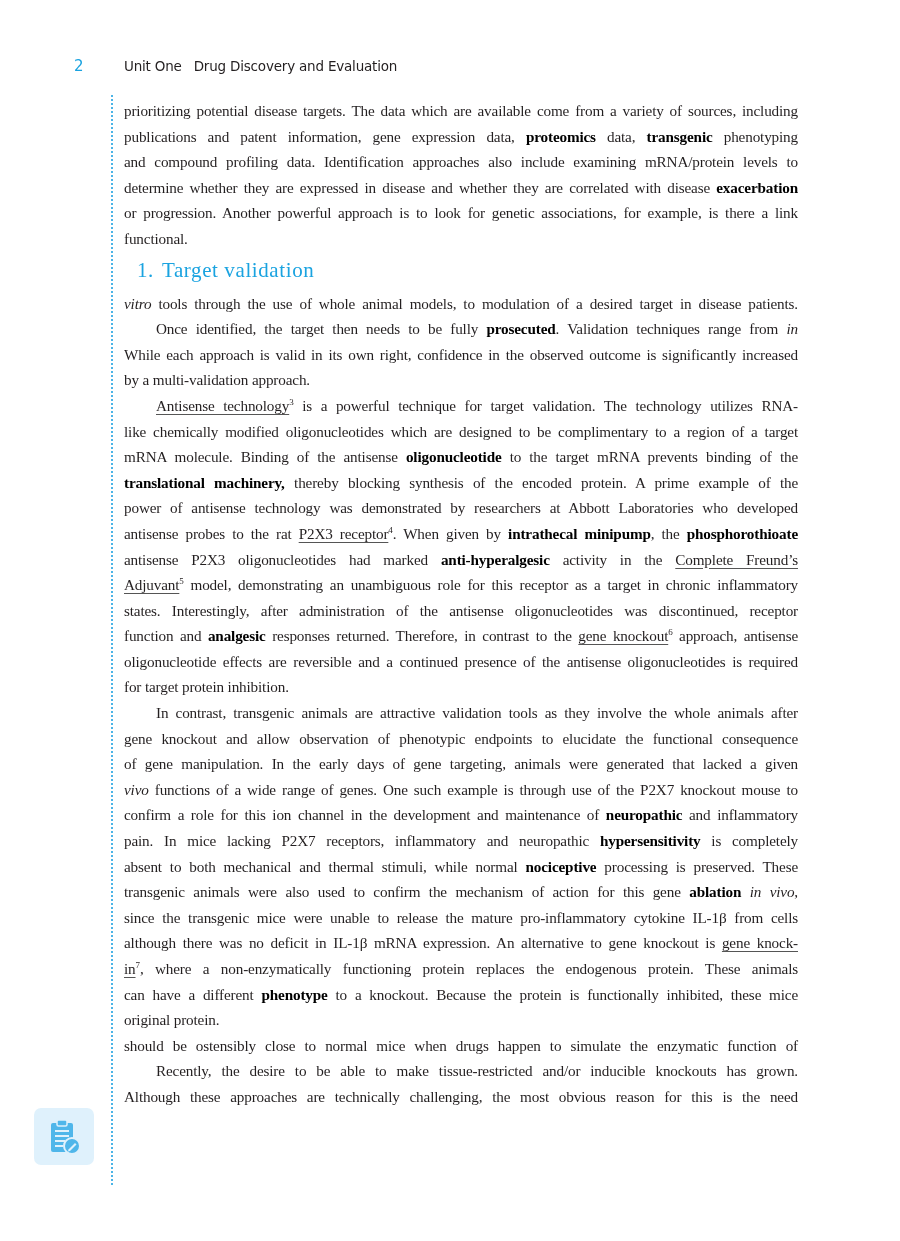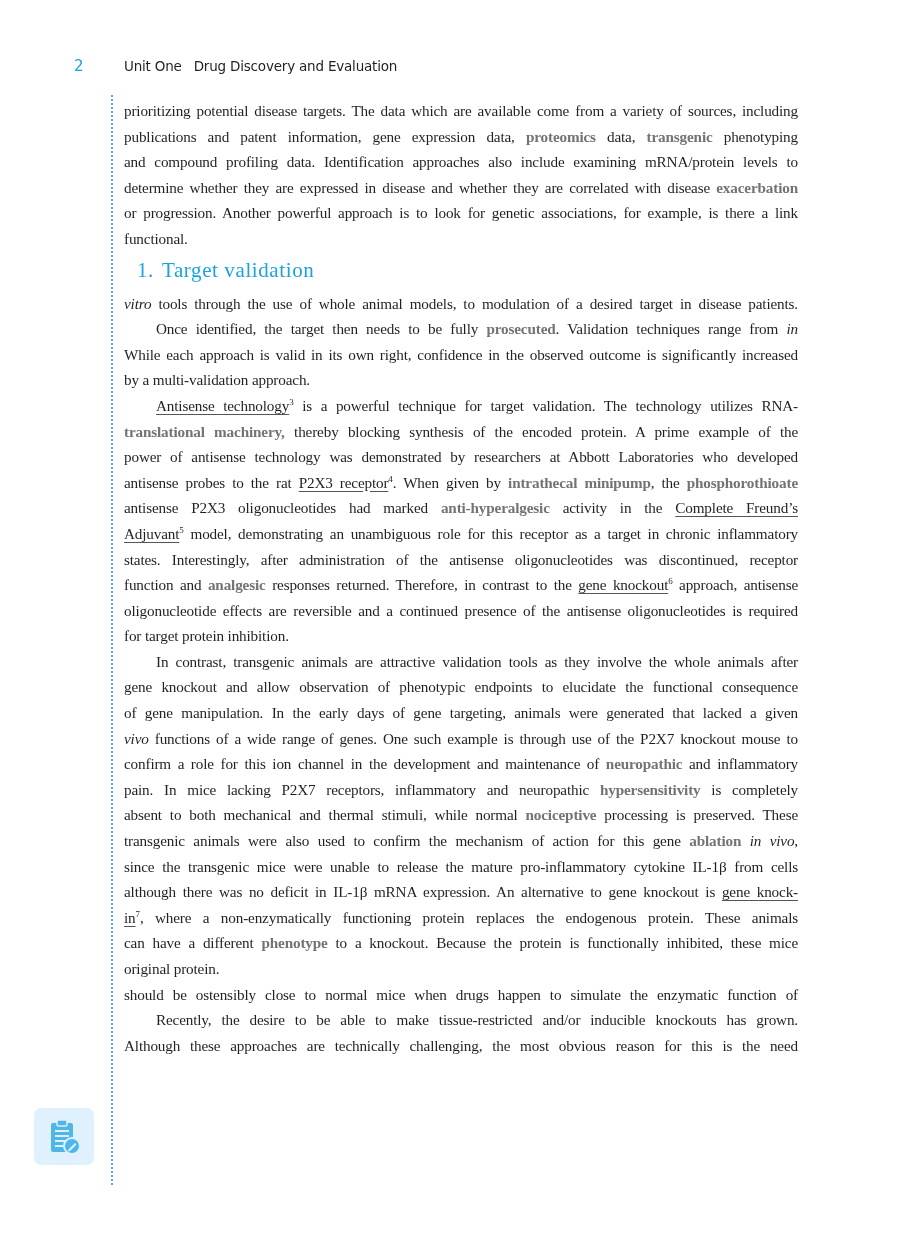--- a/index.html
+++ b/index.html
@@ -18,21 +18,21 @@
   .content {
     position: absolute; left: 124px; top: 98px; width: 674px;
     font-family: "Liberation Serif", serif; font-size: 15.2px; color: #231f20;
   }
   .line {
     height: 25.6px; line-height: 25.6px; white-space: nowrap;
     text-align: justify; text-align-last: justify; letter-spacing: -0.15px;
   }
   .line.last { text-align-last: left; }
   .line.indent { padding-left: 32px; }
-  .hl { color: #737373; font-weight: bold; }
+  .hl { color: #000000; font-weight: bold; }
   .it { font-style: italic; }
   .ul { text-decoration: underline; text-decoration-color: #555; text-underline-offset: 3px; }
   .sup { font-size: 9px; vertical-align: 6px; line-height: 0; }
   .heading {
     height: 39px; line-height: 36px; color: #1aa3e0;
     font-family: "Liberation Serif", serif; font-size: 21px; letter-spacing: 0.6px;
   }
   .heading .num { margin-right: 8px; }
   .note-badge {
     position: absolute; left: 34px; top: 1108px; width: 60px; height: 57px;
@@ -64,20 +64,22 @@
     <span class="num">1.</span><span>Target validation</span>
   </div>
     <div>
       <div class="line"><span class="it">vitro</span><span> tools through the use of whole animal models, to modulation of a desired target in disease patients.</span></div>
       <div class="line indent"><span>Once identified, the target then needs to be fully </span><span class="hl">prosecuted</span><span>. Validation techniques range from </span><span class="it">in</span></div>
       <div class="line"><span>While each approach is valid in its own right, confidence in the observed outcome is significantly increased</span></div>
       <div class="line last"><span>by a multi-validation approach.</span></div>
     </div>
     <div>
       <div class="line indent"><span class="ul">Antisense technology</span><span class="sup">3</span><span> is a powerful technique for target validation. The technology utilizes RNA-</span></div>
+      <div class="line"><span>like chemically modified oligonucleotides which are designed to be complimentary to a region of a target</span></div>
+      <div class="line"><span>mRNA molecule. Binding of the antisense </span><span class="hl">oligonucleotide</span><span> to the target mRNA prevents binding of the</span></div>
       <div class="line"><span class="hl">translational machinery,</span><span> thereby blocking synthesis of the encoded protein. A prime example of the</span></div>
       <div class="line"><span>power of antisense technology was demonstrated by researchers at Abbott Laboratories who developed</span></div>
       <div class="line"><span>antisense probes to the rat </span><span class="ul">P2X3 receptor</span><span class="sup">4</span><span>. When given by </span><span class="hl">intrathecal minipump</span><span>, the </span><span class="hl">phosphorothioate</span></div>
       <div class="line"><span>antisense P2X3 oligonucleotides had marked </span><span class="hl">anti-hyperalgesic</span><span> activity in the </span><span class="ul">Complete Freund’s</span></div>
       <div class="line"><span class="ul">Adjuvant</span><span class="sup">5</span><span> model, demonstrating an unambiguous role for this receptor as a target in chronic inflammatory</span></div>
       <div class="line"><span>states. Interestingly, after administration of the antisense oligonucleotides was discontinued, receptor</span></div>
       <div class="line"><span>function and </span><span class="hl">analgesic</span><span> responses returned. Therefore, in contrast to the </span><span class="ul">gene knockout</span><span class="sup">6</span><span> approach, antisense</span></div>
       <div class="line"><span>oligonucleotide effects are reversible and a continued presence of the antisense oligonucleotides is required</span></div>
       <div class="line last"><span>for target protein inhibition.</span></div>
     </div>

